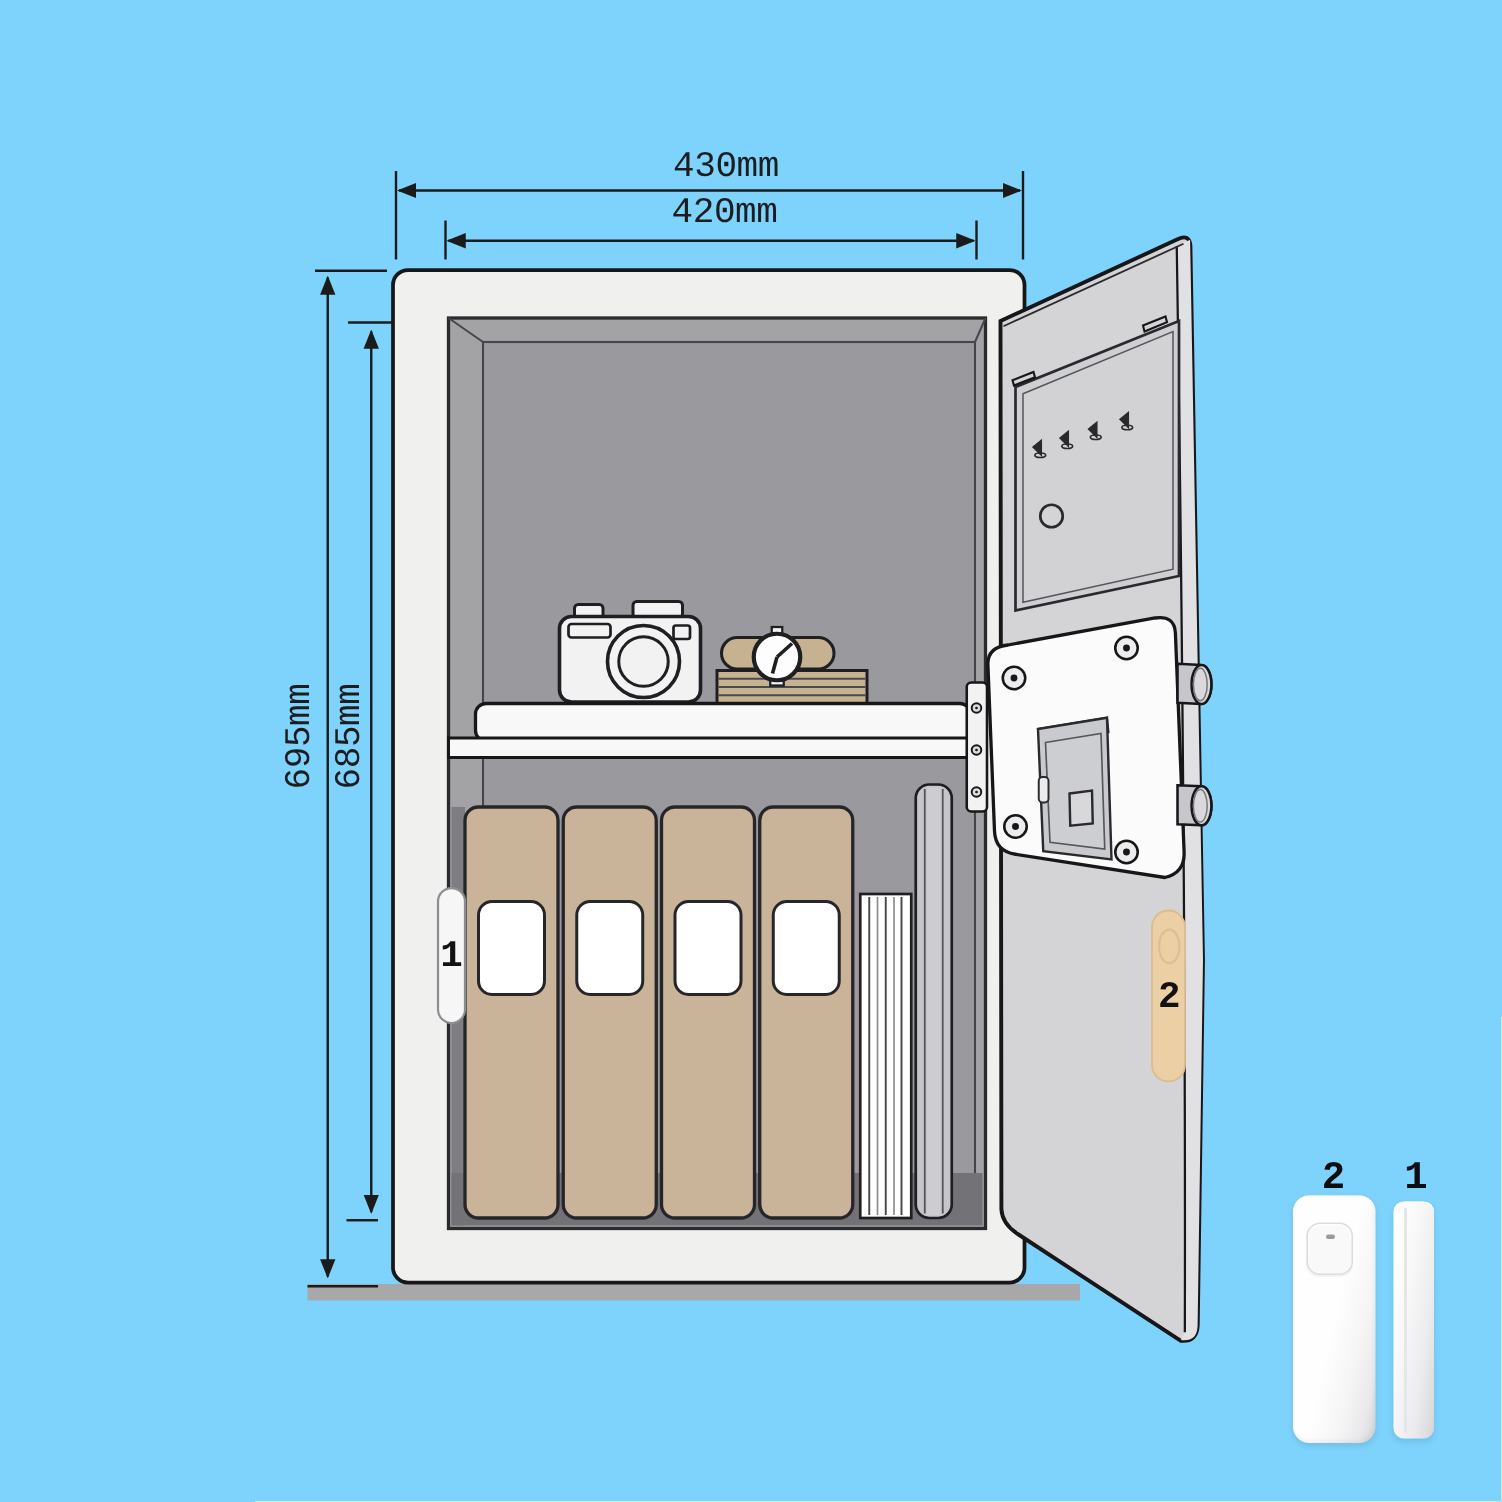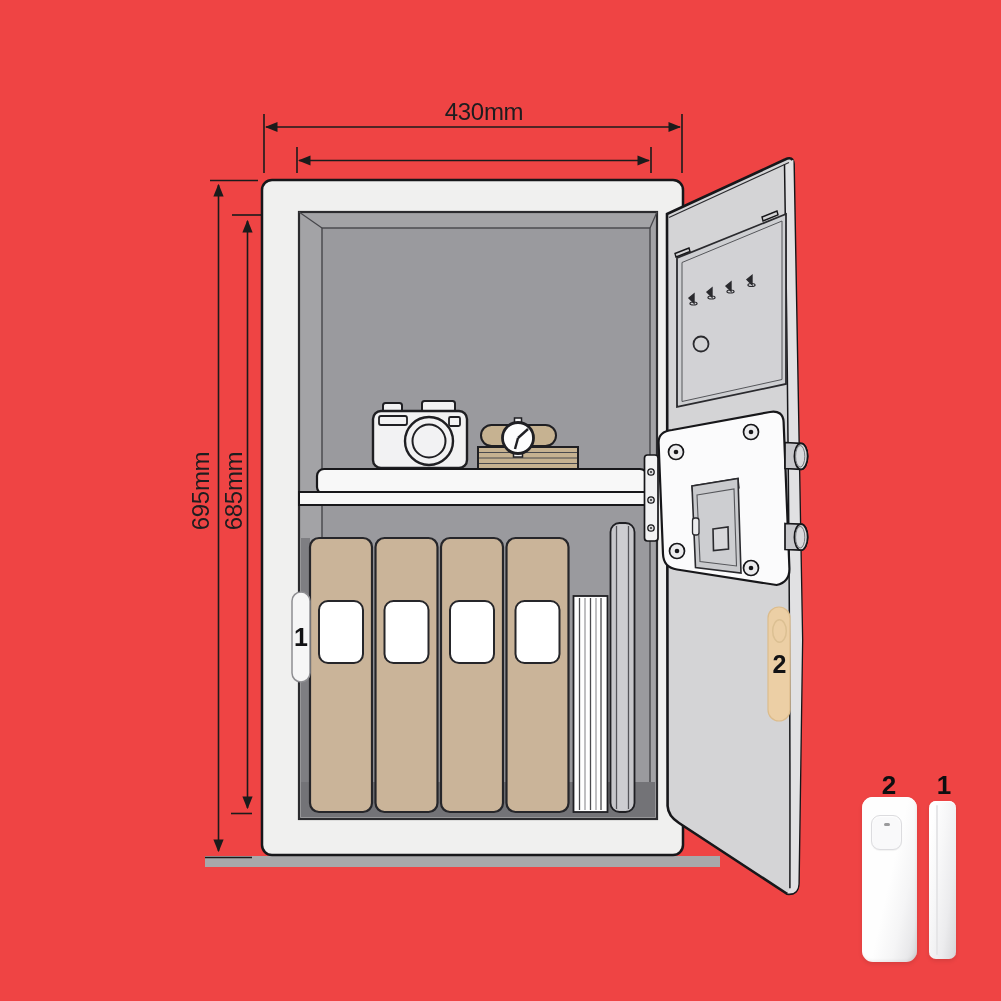--- a/index.html
+++ b/index.html
@@ -1,18 +1,18 @@
 <!DOCTYPE html>
 <html><head>
 <meta charset="utf-8">
 <style>
   html,body{margin:0;padding:0;background:#ffffff;}
   .canvas{
-    position:relative;width:1001px;height:1001px;background:#ef4444;overflow:hidden;
-    font-family:Liberation Sans, sans-serif;
+    position:relative;width:1001px;height:1001px;background:#7dd3fc;overflow:hidden;
+    font-family:Liberation Mono, monospace;
   }
   .canvas svg{position:absolute;left:0;top:0;}
   .label{position:absolute;color:#1d1d1f;font-size:24px;font-weight:500;
     text-align:center;line-height:24px;letter-spacing:-0.3px;white-space:nowrap;}
   .label.rot{transform:rotate(-90deg);}
   .marker-label{position:absolute;display:flex;align-items:center;justify-content:center;
     color:#121214;font-size:25px;font-weight:700;}
   .product-label{position:absolute;display:flex;align-items:center;justify-content:center;
     color:#0e0e10;font-size:26px;font-weight:700;}
   
@@ -202,20 +202,21 @@
     </g>
 
     <g>
       <rect x="768" y="607" width="22" height="114" rx="11" fill="#eccfa5" stroke="#dcbc8c" stroke-width="1.2"></rect>
       <ellipse cx="779.5" cy="631" rx="6.8" ry="11.2" fill="none" stroke="#dcc093" stroke-width="1.5"></ellipse>
     </g>
   </g>
 </svg>
 
   <div class="label" style="left:274px;top:100px;width:420px;">430mm</div>
+  <div class="label" style="left:306px;top:131px;width:354px;">420mm</div>
   <div class="label rot" style="left:151px;top:479px;width:100px;">695mm</div>
   <div class="label rot" style="left:184px;top:479px;width:100px;">685mm</div>
 
   <div class="marker-label" style="left:290px;top:594px;width:22px;height:86px;">1</div>
   <div class="marker-label" style="left:767px;top:609px;width:25px;height:110px;">2</div>
 
   <div class="product-label" style="left:872px;top:770px;width:34px;height:30px;">2</div>
   <div class="product-label" style="left:928px;top:770px;width:32px;height:30px;">1</div>
 
   <div class="sensor-main">

